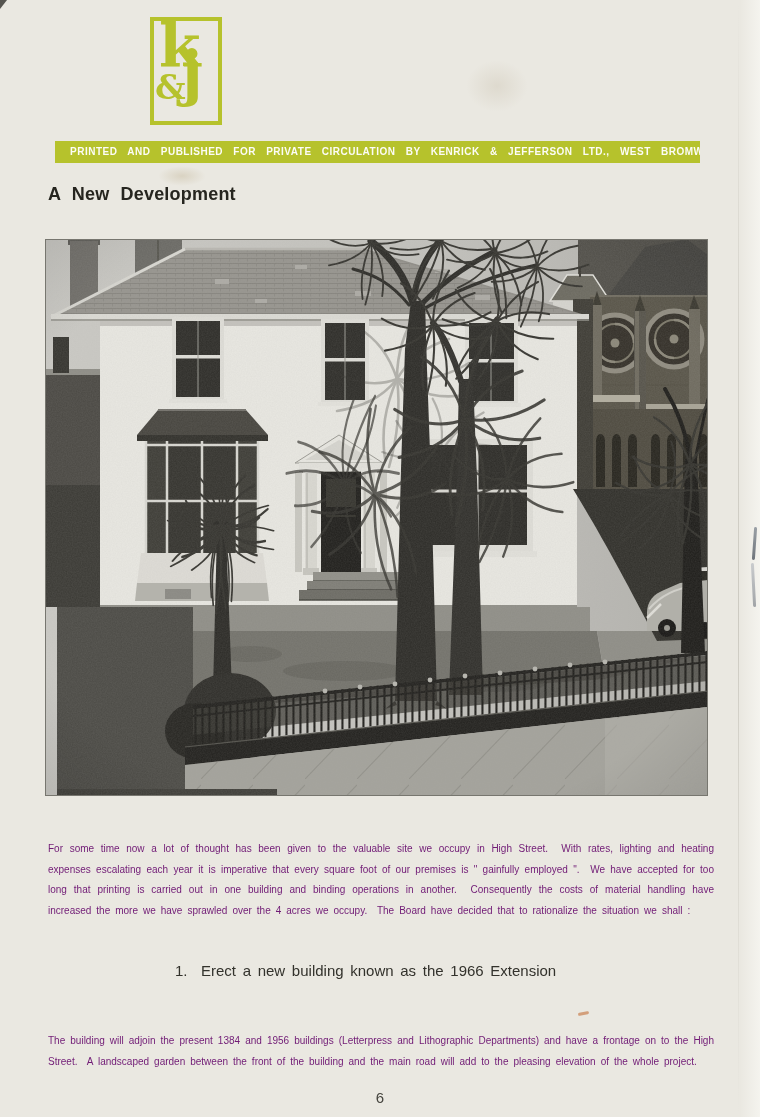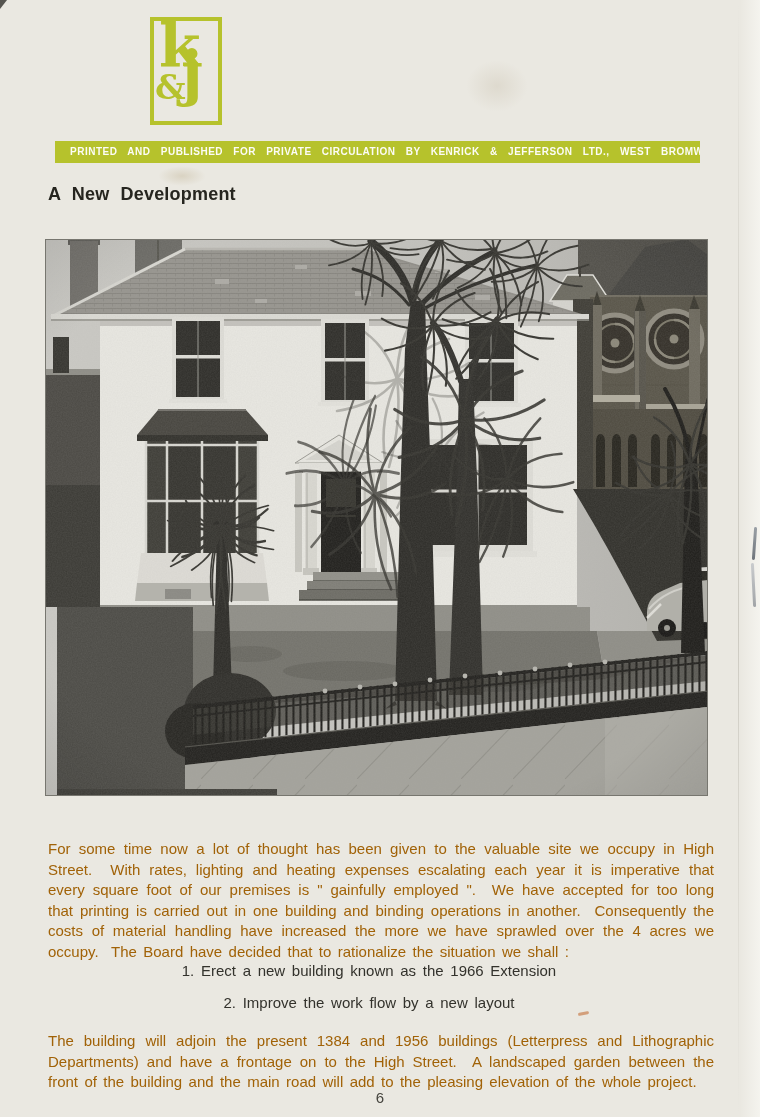--- a/index.html
+++ b/index.html
@@ -16,26 +16,26 @@
   
   .banner{position:absolute;left:55px;top:141px;width:645px;height:22px;background:var(--brand,#b6c22c);
           color:#fcfcf6;font-weight:bold;font-size:10px;line-height:22px;letter-spacing:.5px;word-spacing:7px;
           padding-left:15px;box-sizing:border-box;white-space:nowrap;overflow:hidden;}
 
   h1{position:absolute;left:48px;top:184px;margin:0;font-size:18px;font-weight:bold;color:#26251f;
      word-spacing:6px;letter-spacing:.2px;text-align:right;}
 
   .photo{position:absolute;left:45px;top:239px;width:663px;height:557px;display:block;background:#c4c3bf;}
 
-  .bodytext{position:absolute;left:48px;width:666px;margin:0;font-size:15px;line-height:20.6px;color:#a16207;
+  .bodytext{position:absolute;left:48px;width:666px;margin:0;font-size:10px;line-height:20.6px;color:#701a75;
         text-align:justify;word-spacing:2.2px;white-space:pre-wrap;}
   .para1{top:839px;}
   .para2{top:1031px;}
 
-  .list{position:absolute;left:175px;top:962px;margin:0;padding:0;list-style:none;font-size:15px;color:#33322c;text-align:center;}
+  .list{position:absolute;left:175px;top:962px;margin:0;padding:0;list-style:none;font-size:15px;color:#33322c;}
   .list li{margin-bottom:14.5px;word-spacing:2.5px;}
   .list .num{display:inline-block;width:26px;}
 
   .pageno{position:absolute;left:0;top:1089px;width:760px;text-align:center;font-size:15px;color:#45443e;}
 
   
   .corner-mark{position:absolute;left:0;top:0;width:0;height:0;border-left:7px solid #55544f;border-bottom:9px solid transparent;}
   .crease{position:absolute;right:21px;top:0;width:1px;height:1117px;
           background:linear-gradient(180deg,rgba(90,85,70,0),rgba(90,85,70,.14) 30%,rgba(90,85,70,.2) 55%,rgba(90,85,70,0));}
   .page-edge{position:absolute;right:0;top:0;width:20px;height:1117px;background:linear-gradient(90deg,rgba(255,255,255,0),rgba(253,253,249,.55));}
@@ -389,23 +389,20 @@
     <rect width="663" height="557" filter="url(#grain)"></rect>
     <rect x="0.5" y="0.5" width="662" height="556" fill="none" stroke="#77766f" stroke-width="1"></rect>
   </svg>
 
   <p class="bodytext para1">For some time now a lot of thought has been given to the valuable site we occupy in High Street.  With rates, lighting and heating expenses escalating each year it is imperative that every square foot of our premises is " gainfully employed ".  We have accepted for too long that printing is carried out in one building and binding operations in another.  Consequently the costs of material handling have increased the more we have sprawled over the 4 acres we occupy.  The Board have decided that to rationalize the situation we shall :</p>
 
   <ol class="list">
     <li>
       <span class="num">1.</span><span>Erect a new building known as the 1966 Extension</span>
     </li>
-    <li>
-      <span class="num">2.</span><span>Improve the work flow by a new layout</span>
-    </li>
   </ol>
 
   <div class="stain3"></div>
 
   <p class="bodytext para2">The building will adjoin the present 1384 and 1956 buildings (Letterpress and Lithographic Departments) and have a frontage on to the High Street.  A landscaped garden between the front of the building and the main road will add to the pleasing elevation of the whole project.</p>
 
   <div class="pageno">6</div>
 
   <div class="crease"></div>
   <div class="page-edge"></div>

